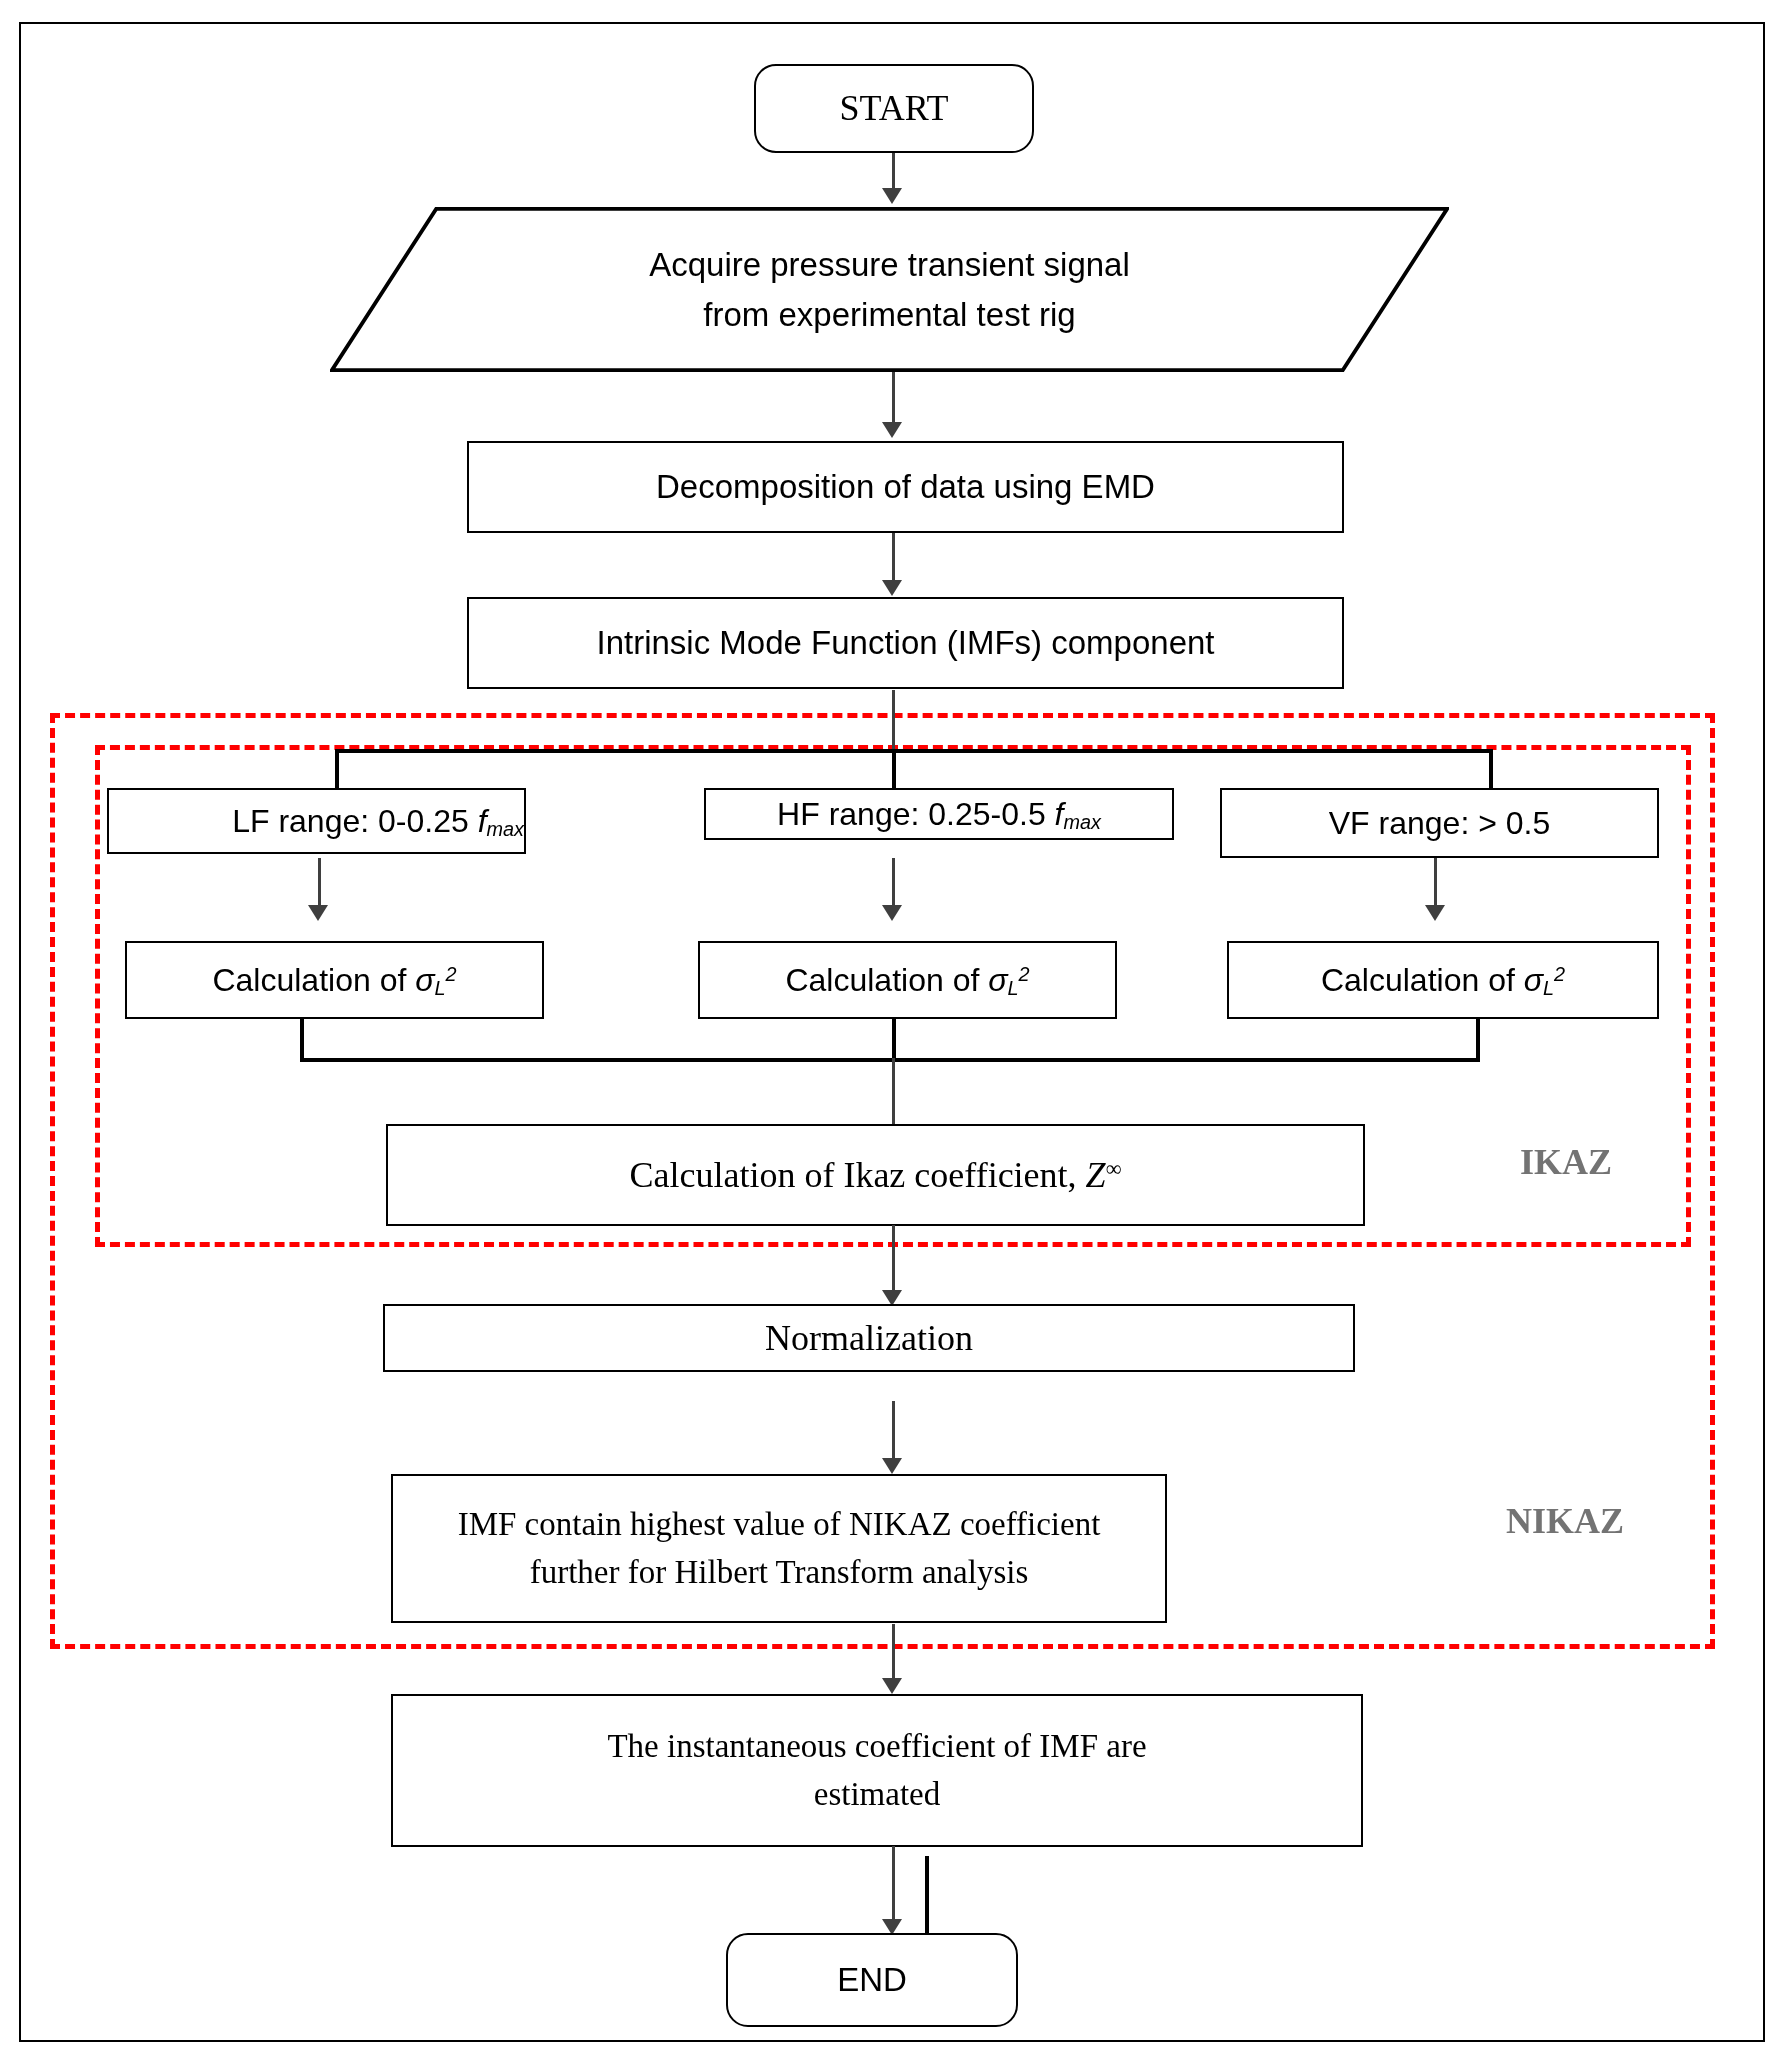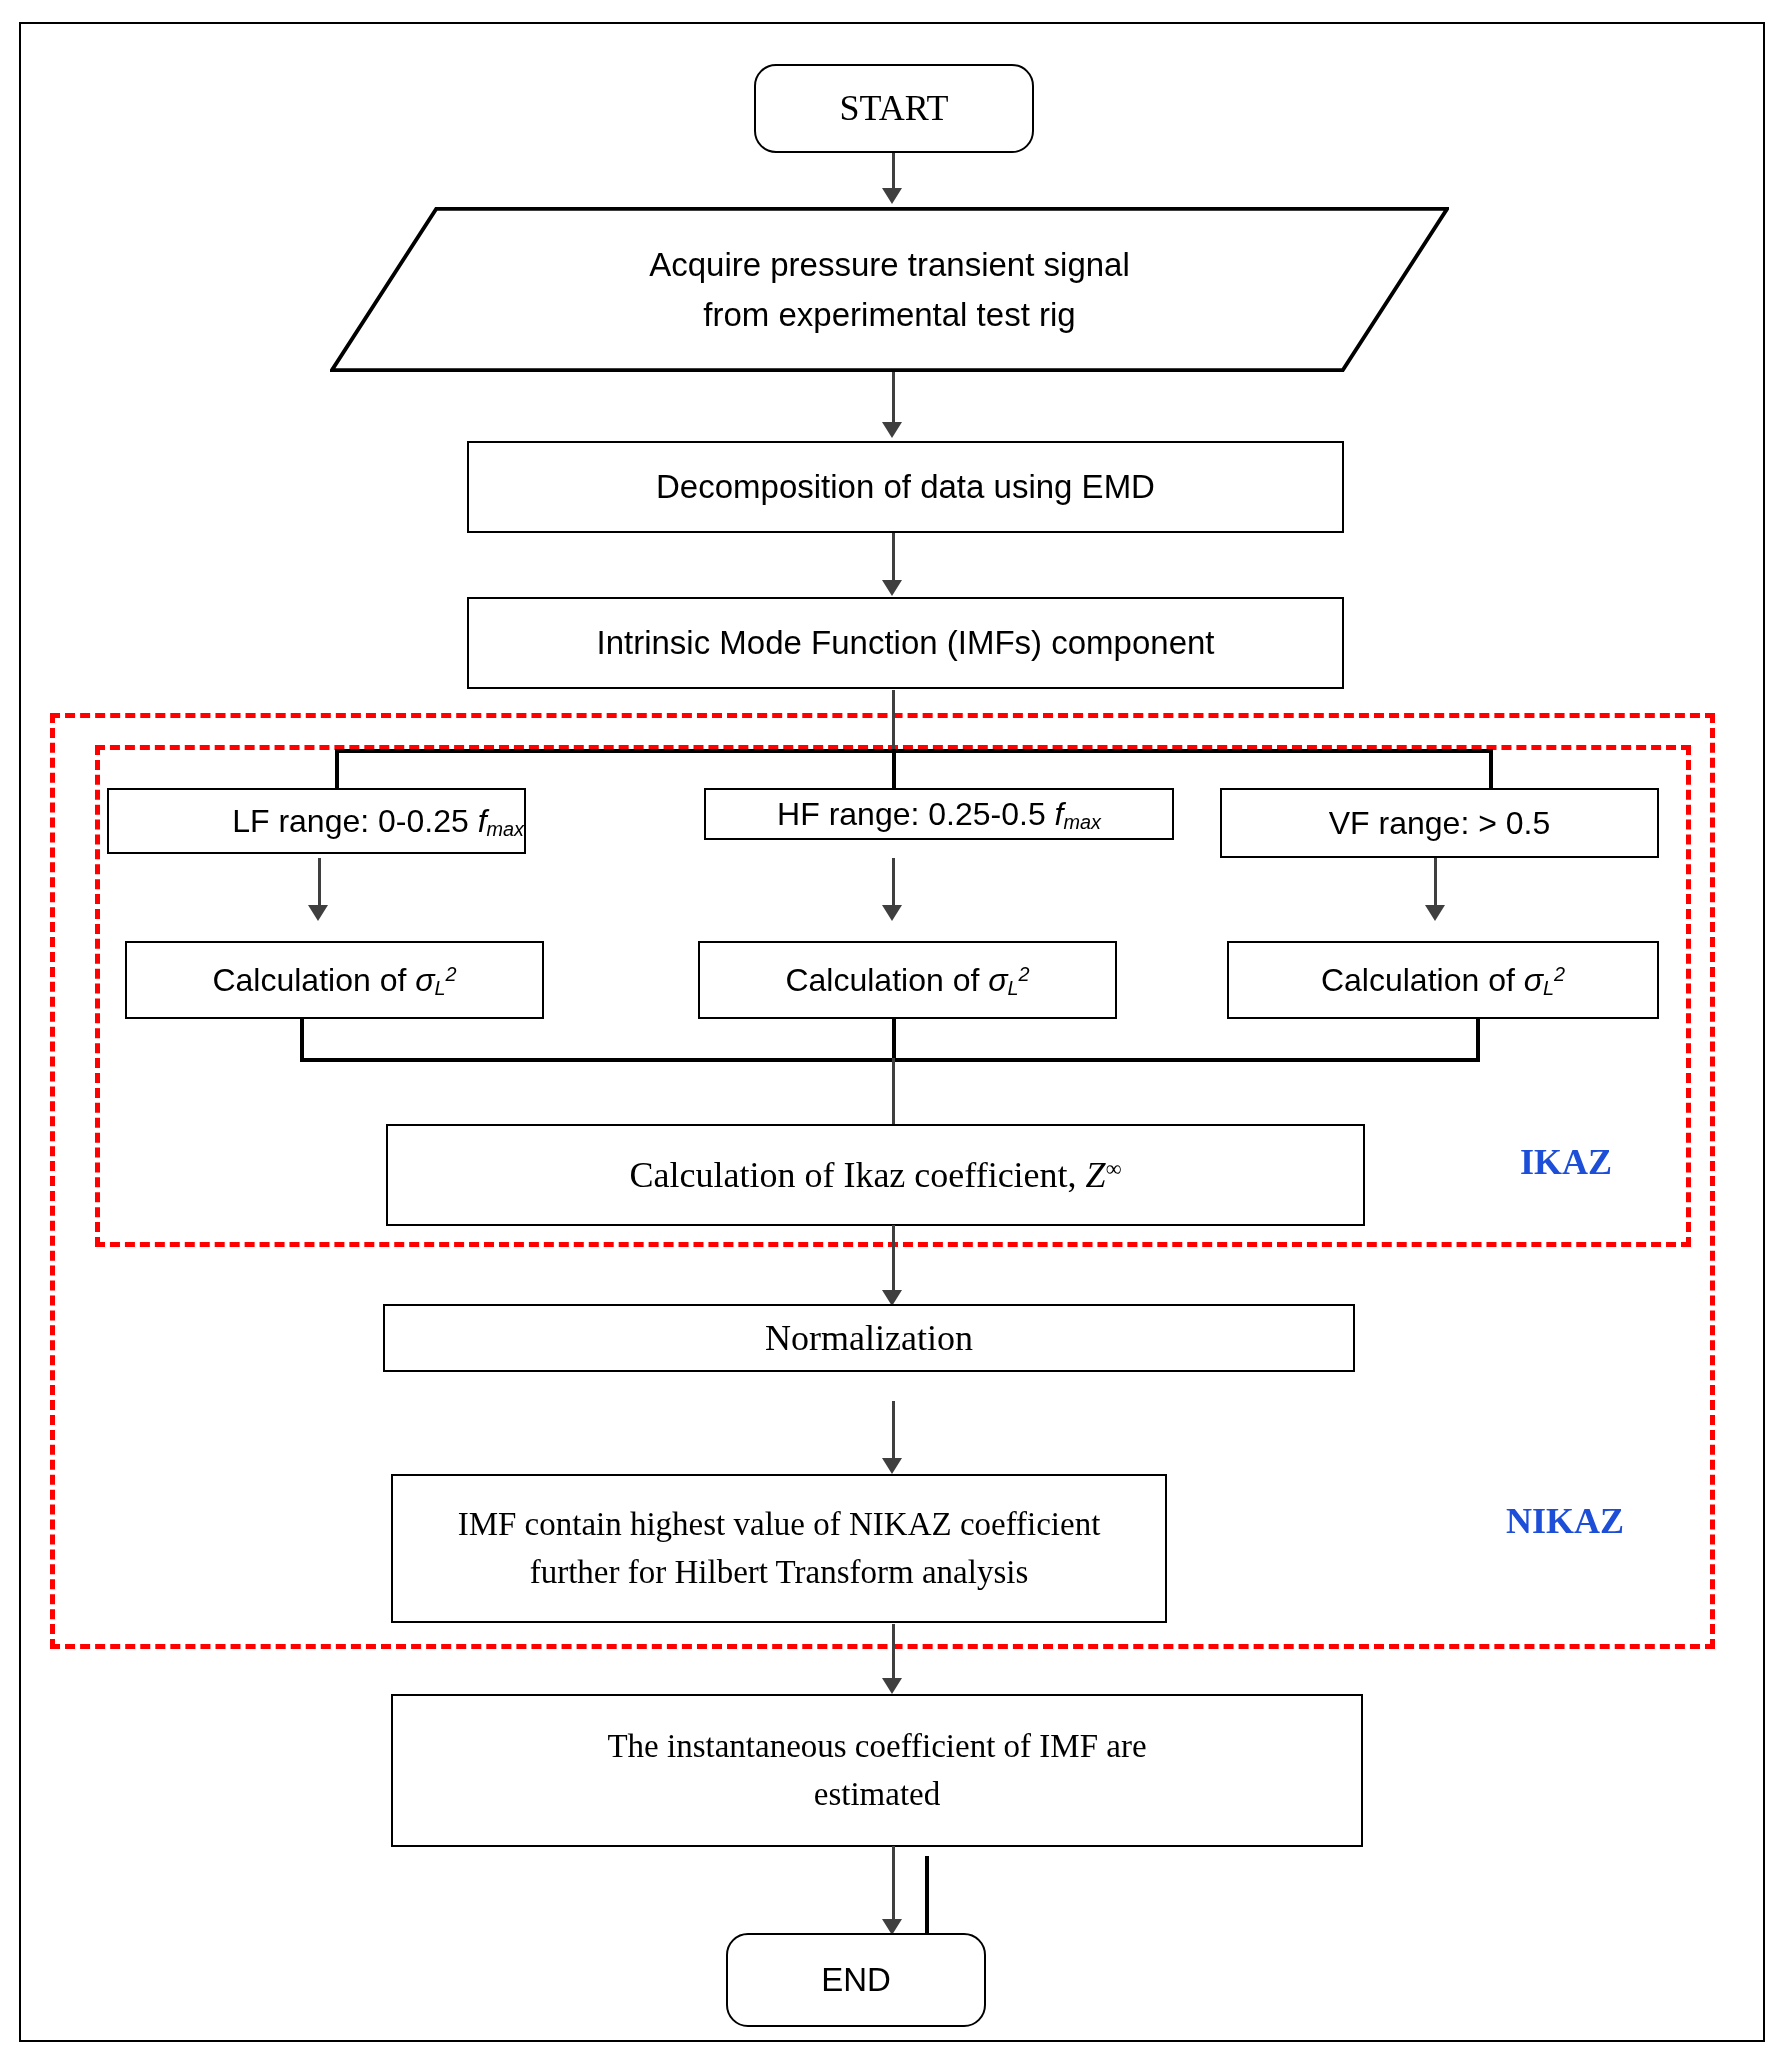--- a/index.html
+++ b/index.html
@@ -42,21 +42,21 @@
 
   .arrow{position:absolute;width:0;height:0;
          border-left:10.8px solid transparent;border-right:10.8px solid transparent;
          border-top:16.5px solid #3f3f3f;}
 
   
   .dash{position:absolute;box-sizing:border-box;
         border:5.7px dashed #FF0000;background:transparent;}
 
   .grplabel{position:absolute;font-family:"Liberation Serif",serif;
-            font-weight:bold;font-size:36px;color:#1d4ed8;white-space:nowrap;}
+            font-weight:bold;font-size:36px;color:#737373;white-space:nowrap;}
 </style>
 </head>
 <body>
 
 <div id="frame"></div>
 
 <div class="node term serif f56" style="left:754px;top:64px;width:280px;height:89px;">
   <span>START</span>
 </div>
 
@@ -178,16 +178,16 @@
   <div>
     <div>The instantaneous coefficient of IMF are</div>
     <div>estimated</div>
   </div>
 </div>
 
 <div class="ln v" style="left:892px;top:1846px;height:78px;"></div>
 <div class="arrow" style="left:882px;top:1919px;"></div>
 <div class="lnb vb" style="left:925px;top:1856px;height:79px;"></div>
 
-<div class="node term sans f52" style="left:726px;top:1933px;width:260px;height:94px;">
+<div class="node term sans f52" style="left:726px;top:1933px;width:292px;height:94px;">
   <span>END</span>
 </div>
 
 
 </body></html>

